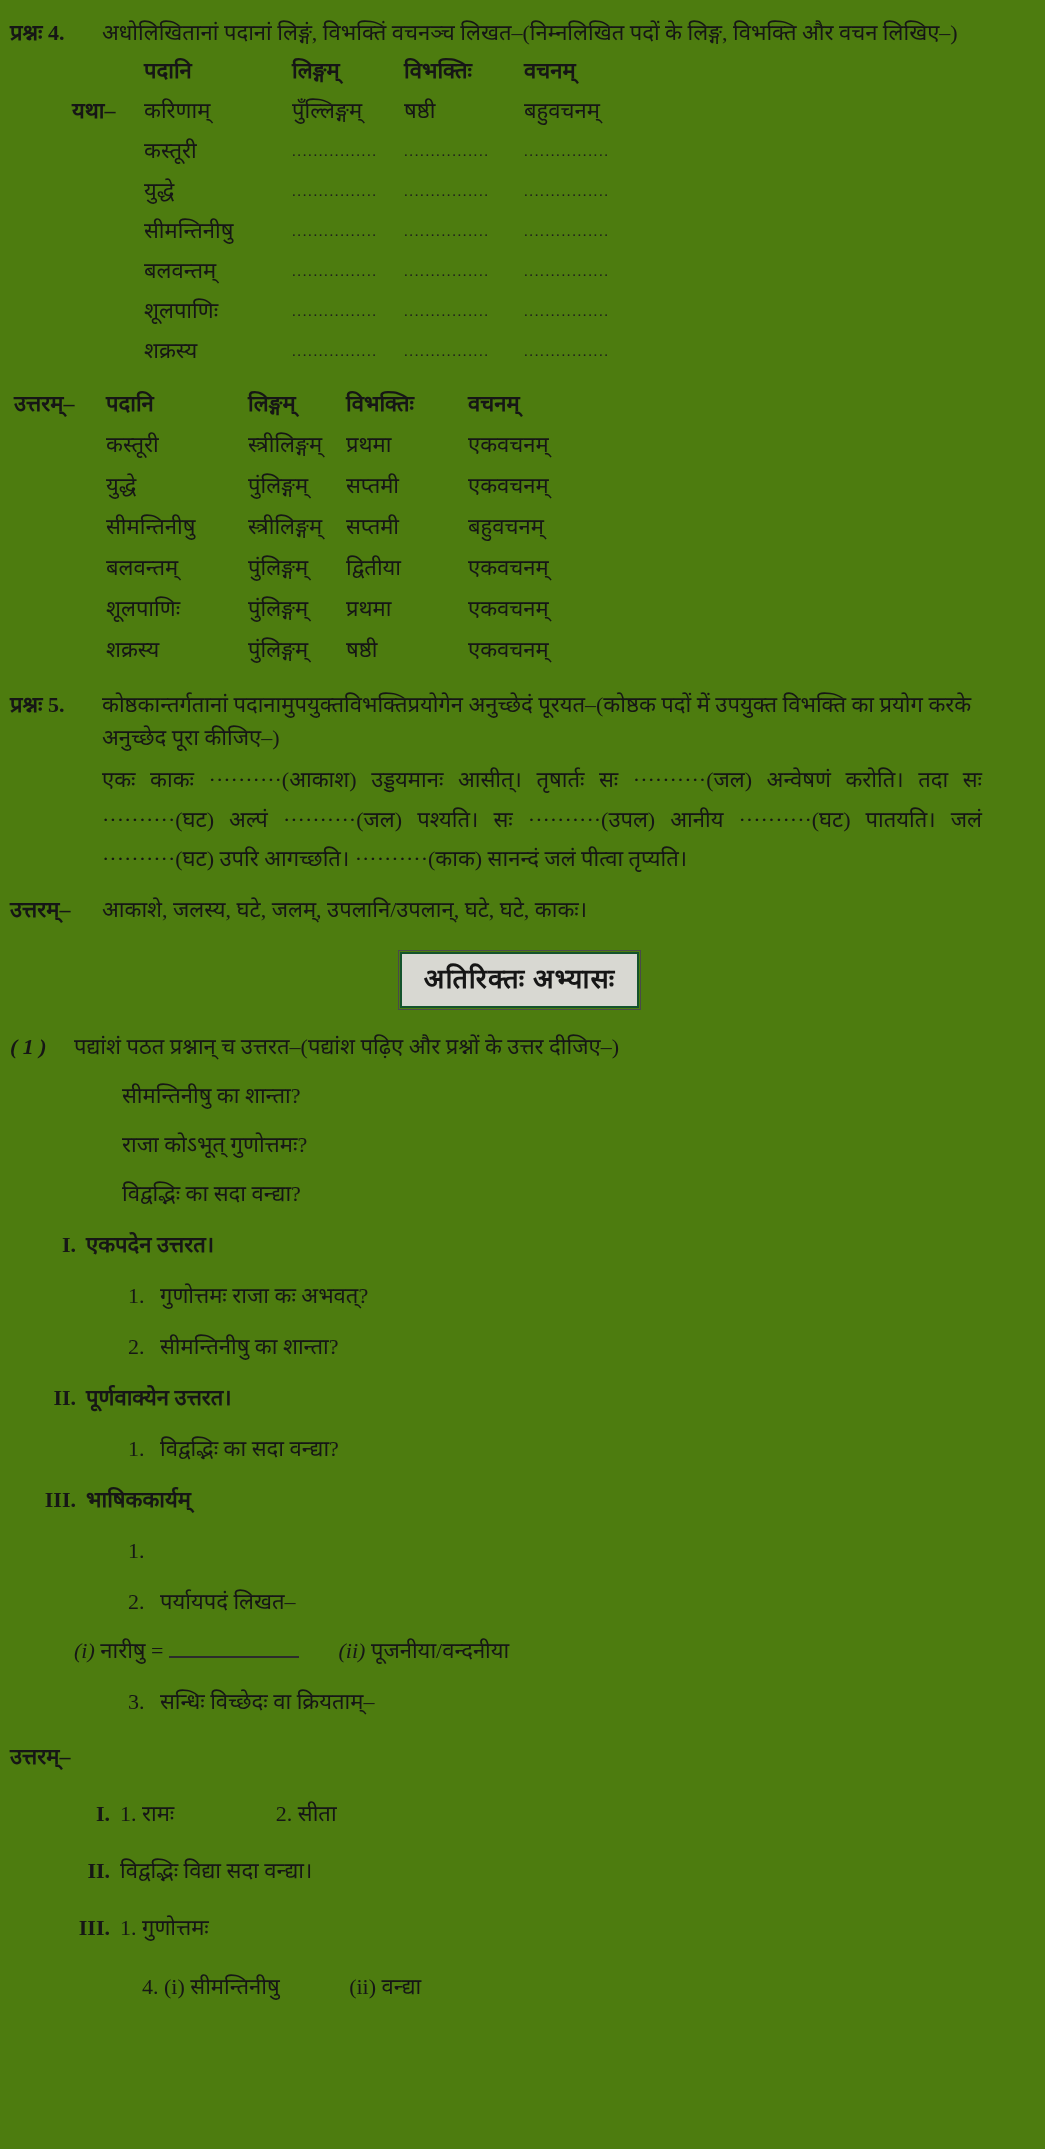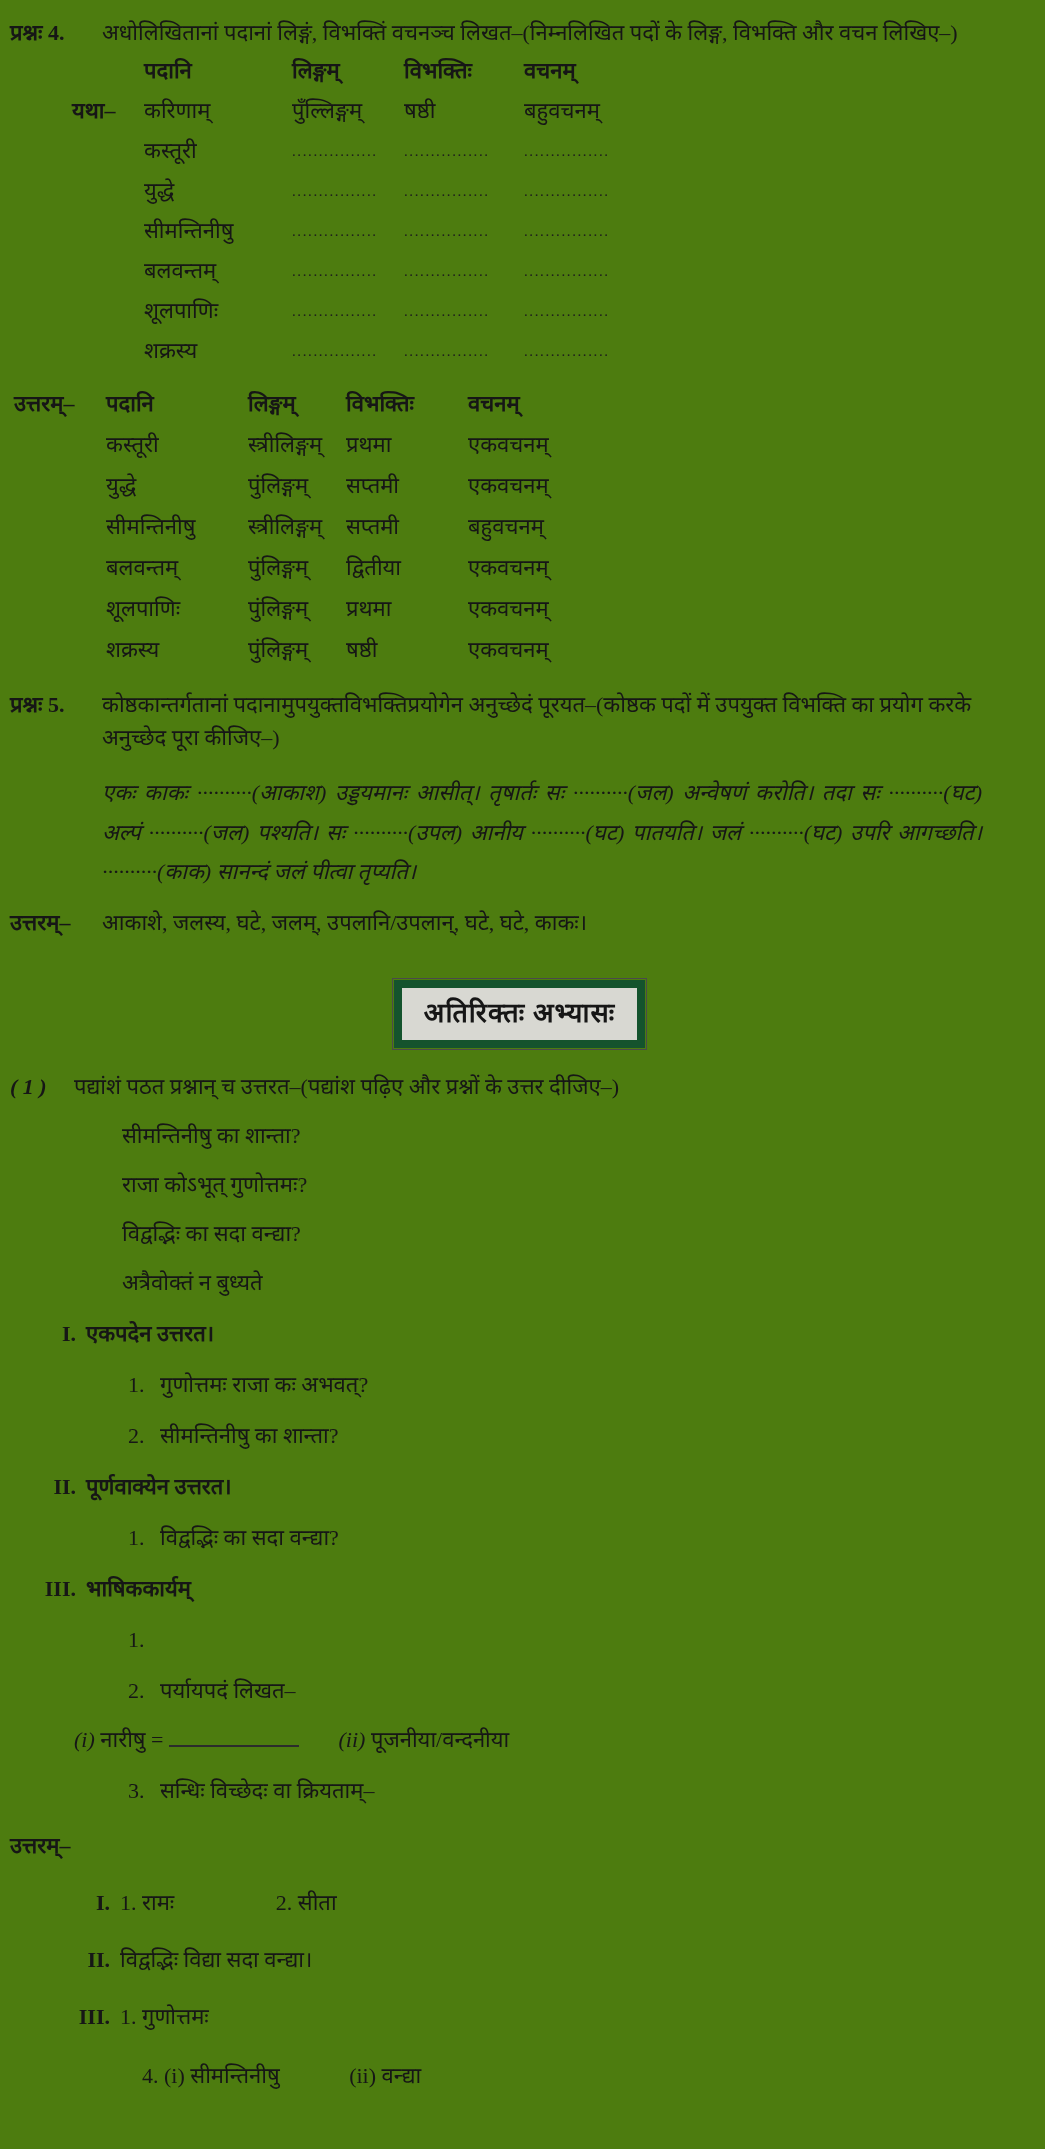--- a/index.html
+++ b/index.html
@@ -16,25 +16,25 @@
   .sa { font-weight:normal; }
   .hi { font-weight:normal; }
 
   .ex-table { display:grid; grid-template-columns:72px 148px 112px 120px 160px; margin-left:62px; margin-top:2px; }
   .ex-table > div { line-height:40px; white-space:nowrap; }
   .ans-table { display:grid; grid-template-columns:92px 142px 98px 122px 160px; margin-left:4px; margin-top:12px; }
   .ans-table > div { line-height:41px; white-space:nowrap; }
   .th { font-weight:bold; }
   .dots { font-size:15px; letter-spacing:1.6px; color:#1d1d1d; line-height:40px; }
 
-  .para { margin:19px 0 0 92px; width:880px; text-align:justify; line-height:1.8;font-style:italic; }
+  .para { margin:6px 0 0 92px; width:880px; text-align:justify; line-height:1.8; }
 
   .title-box {
-    width:fit-content; margin:41px auto 22px auto; background:#d8d8d2;
-    border:8px solid #14532d; outline:1px solid #4a4a4a; outline-offset:1px;
+    width:fit-content; margin:26px auto 22px auto; background:#d8d8d2;
+    border:2px solid #14532d; outline:1px solid #4a4a4a; outline-offset:1px;
     padding:5px 22px 7px 22px; font-size:27px; font-weight:bold; letter-spacing:1px;
   }
 
   .verse { margin:16px 0 0 112px; }
   .secrow { display:flex; margin-top:18px; }
   .roman { flex:0 0 66px; text-align:right; padding-right:10px; font-weight:bold; white-space:nowrap; }
   .sectitle { font-weight:bold; }
   .item { display:flex; margin:18px 0 0 118px; }
   .inum { flex:0 0 32px; white-space:nowrap; }
   .subline { margin:16px 0 0 64px; }
@@ -172,21 +172,20 @@
 
   <div class="qrow">
     <div class="qlabel it" style="flex-basis:64px; font-weight:bold;">( 1 )</div>
     <div class="qtext">
       <span class="sa">पद्यांशं पठत प्रश्नान् च उत्तरत–</span><span class="hi">(पद्यांश पढ़िए और प्रश्नों के उत्तर दीजिए–)</span>
     </div>
   </div>
   <div class="verse">सीमन्तिनीषु का शान्ता?</div>
   <div class="verse">राजा कोऽभूत् गुणोत्तमः?</div>
   <div class="verse">विद्वद्भिः का सदा वन्द्या?</div>
-  <div class="verse">अत्रैवोक्तं न बुध्यते</div>
 
   <div class="secrow">
     <div class="roman">I.</div>
     <div class="sectitle">एकपदेन उत्तरत।</div>
   </div>
   <div class="item">
     <div class="inum">1.</div>
     <div>गुणोत्तमः राजा कः अभवत्?</div>
   </div>
   <div class="item">

